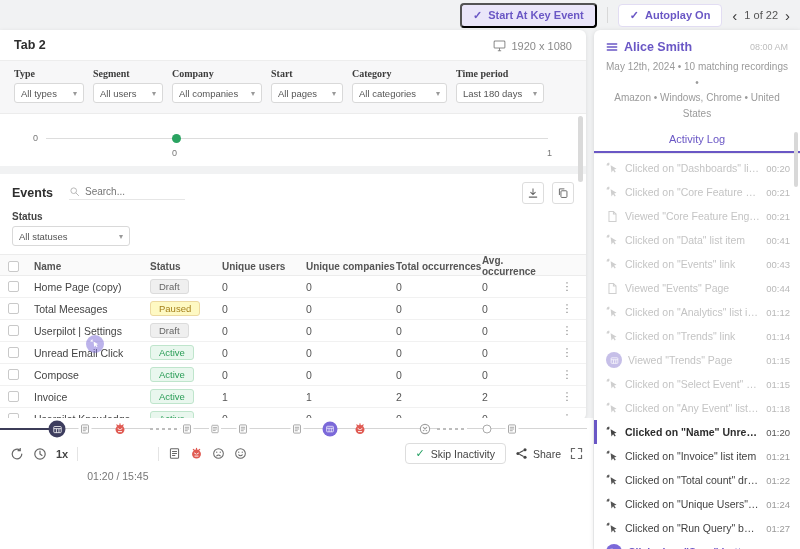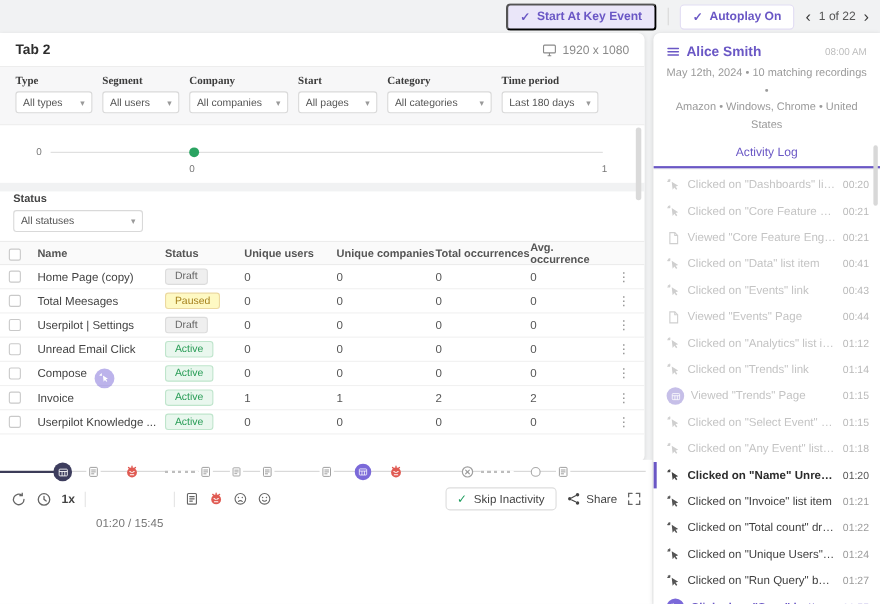--- a/index.html
+++ b/index.html
@@ -268,20 +268,41 @@
     <div class="sline"></div>
     <div class="sdot"></div>
     <span class="slab" style="left:172px;top:34px">0</span>
     <span class="slab" style="right:34px;top:34px">1</span>
   </div>
   <div class="card-scroll"></div>
 
   <div class="grayband"></div>
 
   <div class="events">
+    <div class="ev-head">
+      <span class="ev-title">Events</span>
+      <span class="searchbox">
+        <svg class="i" width="11" height="11">
+            <use href="#ic-search"></use>
+          </svg>
+        <input type="text" placeholder="Search..." style="">
+      </span>
+      <span class="ev-actions">
+        <span class="iconbtn">
+            <svg class="i" width="12" height="12">
+              <use href="#ic-download"></use>
+            </svg>
+          </span>
+        <span class="iconbtn">
+            <svg class="i" width="12" height="12">
+              <use href="#ic-copy"></use>
+            </svg>
+          </span>
+      </span>
+    </div>
     <div class="statusblock">
       <div class="lbl">Status</div>
       <div class="sel" style="width:118px">
           <span>All statuses</span>
           <span class="caret">▾</span>
         </div>
     </div>
 
     <div class="trow thead">
       <span class="cb"></span>

